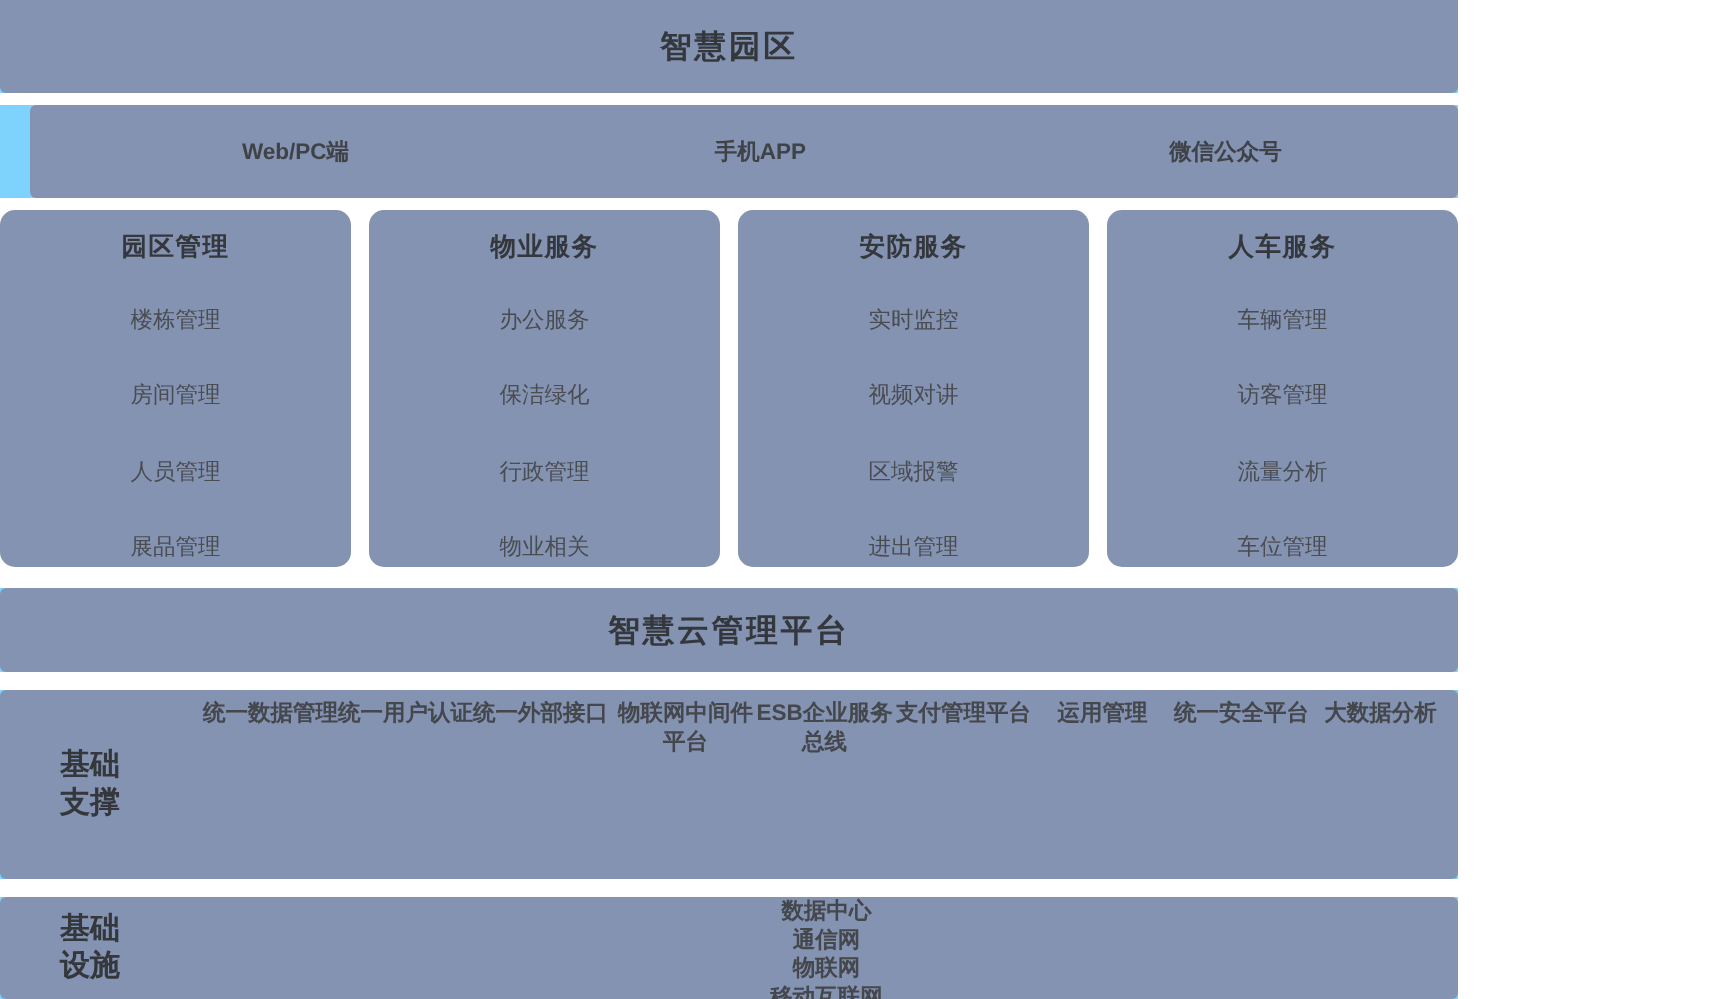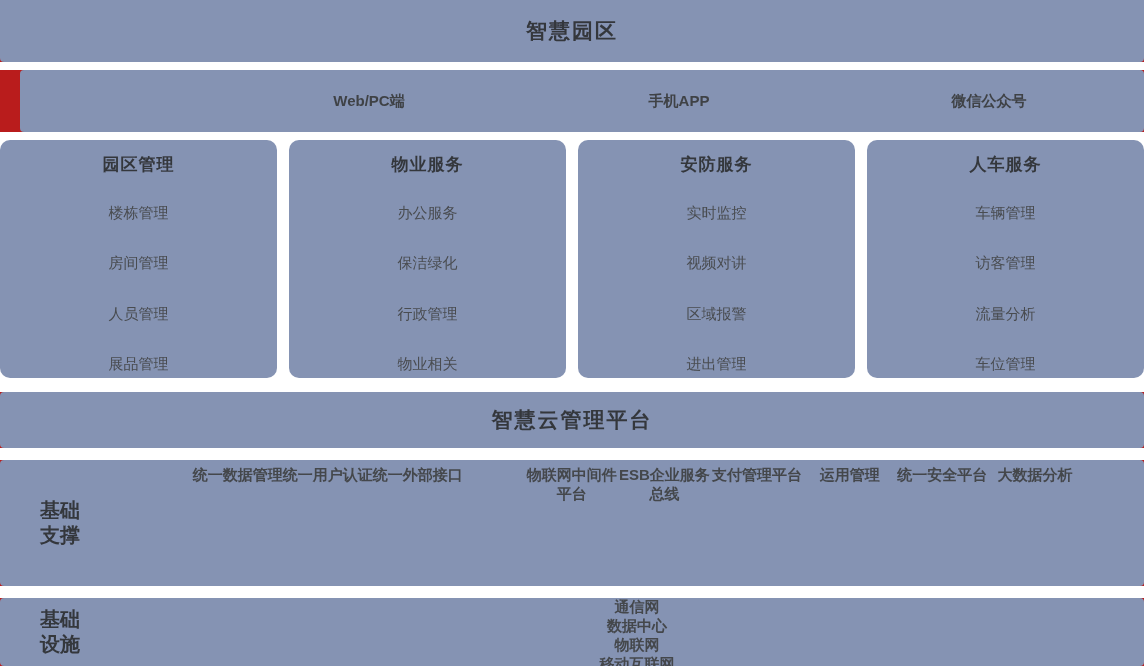--- a/index.html
+++ b/index.html
@@ -2,21 +2,21 @@
 <html><head>
 <meta charset="utf-8">
 <style>
   * { margin: 0; padding: 0; box-sizing: border-box; }
   html, body { background: #ffffff; }
   body {
     width: 1144px; height: 666px;
     font-family: "Liberation Sans", "DejaVu Sans", sans-serif;
     overflow: hidden;
   }
-  .page { width: 1144px; height: 666px; background: #b91c1c; }
+  .page { width: 972px; height: 666px; background: #7dd3fc; }
 
   .section { background: #8593b3; }
 
   
   .top-banner {
     height: 62px; border-radius: 0 0 4px 4px;
     display: flex; align-items: center; justify-content: center;
   }
   .big-title {
     font-size: 21px; font-weight: bold; color: #34373c;
@@ -171,21 +171,21 @@
       <div class="cell">运用管理</div>
       <div class="cell">统一安全平台</div>
       <div class="cell">大数据分析</div>
     </div>
   </div>
 
   <div class="gap12"></div>
 
   <div class="section layer infra-layer">
     <div class="layer-label">基础设施</div>
+    <div class="cell">数据中心</div>
     <div class="cell">通信网</div>
-    <div class="cell">数据中心</div>
     <div class="cell">物联网</div>
     <div class="cell">移动互联网</div>
     <div class="cell">操作系统</div>
     <div class="cell">数据库</div>
   </div>
 
 </div>
 
 </body></html>

